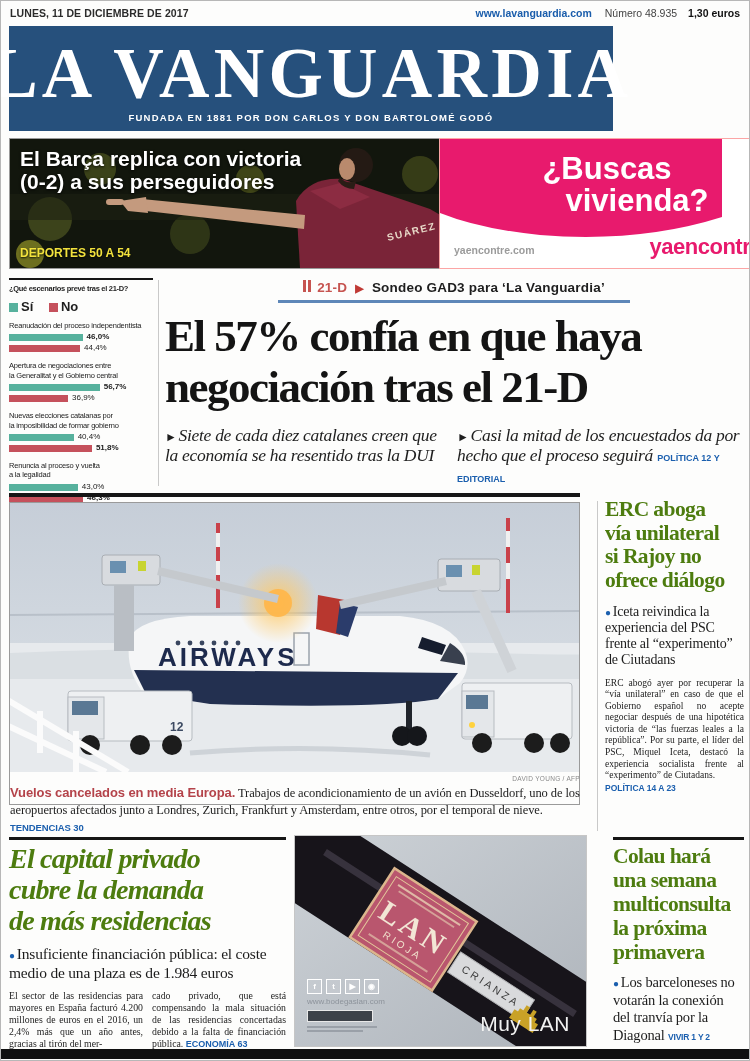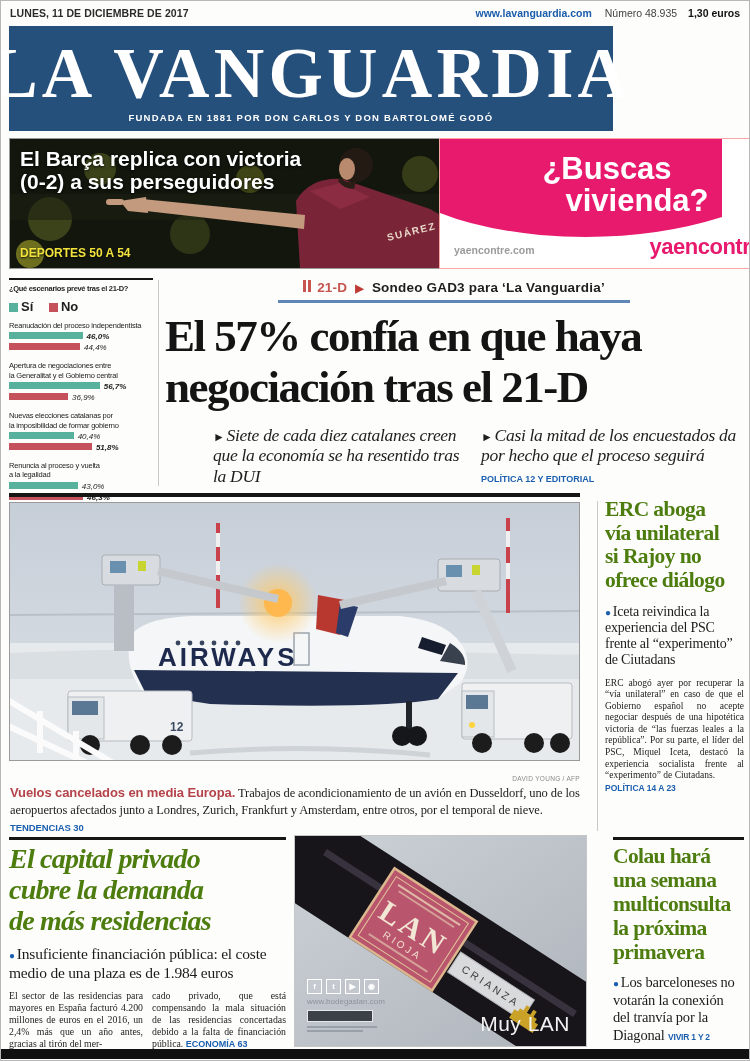--- a/index.html
+++ b/index.html
@@ -48,21 +48,21 @@
   #poll{top:277px;left:8px;width:144px;}
   #poll .toprule{height:2px;background:#161616;margin-bottom:4px;}
   #poll .ptitle{font-size:7.5px;font-weight:bold;letter-spacing:-.3px;white-space:nowrap;}
   #poll .legend{margin:6px 0 7px 0;font-size:13px;font-weight:bold;}
   #poll .legend .sq{display:inline-block;width:9px;height:9px;vertical-align:-1px;margin-right:3px;}
   #poll .legend .no-item{margin-left:12px;}
   .sq.si{background:#57b19d;} .sq.no{background:#c5515c;}
   .poll-row{margin-bottom:9px;}
   .poll-label{font-size:7.5px;letter-spacing:-.2px;line-height:1.25;color:#222;margin-bottom:2px;}
   .poll-label span{display:block;white-space:nowrap;}
-  .bar-line{height:9px;display:flex;align-items:flex-start;margin-bottom:2px;font-style:italic;}
+  .bar-line{height:9px;display:flex;align-items:flex-end;margin-bottom:2px;}
   .bar{height:7px;}
   .bar.si{background:#57b19d;} .bar.no{background:#c5515c;}
   .val{font-size:8px;margin-left:4px;color:#222;}
   .val.w{font-weight:bold;}
 
   #vdiv1{top:279px;left:157px;width:1px;height:206px;background:#c9c9c9;}
   #vdiv2{top:500px;left:596px;width:1px;height:330px;background:#c9c9c9;}
 
   
   #lead{top:279px;left:164px;width:578px;}
@@ -70,29 +70,29 @@
   #lead .kbars{display:inline-block;width:9px;height:12px;position:relative;margin-right:5px;}
   #lead .kbars i{position:absolute;top:0;width:3px;height:12px;background:#c65450;}
   #lead .kbars i:first-child{left:0;} #lead .kbars i:last-child{left:5px;}
   #lead .ktag{color:#c65450;margin-right:8px;}
   #lead .karrow{color:#c03a35;font-size:11px;margin-right:8px;}
   #lead .krule{width:352px;height:3px;background:#5e87b8;margin:5px auto 0 auto;}
   #lead .headline{font-family:"Liberation Serif",serif;font-weight:bold;color:#141414;
     font-size:45px;line-height:1.13;letter-spacing:-1.5px;margin-top:8px;}
   #lead .bullets{margin-top:12px;display:flex;}
   #lead .lead-bullet{width:287px;font-family:"Liberation Serif",serif;font-style:italic;
-    font-size:17.5px;line-height:1.18;letter-spacing:-.3px;margin-left:48px;}
+    font-size:17.5px;line-height:1.18;letter-spacing:-.3px;}
   #lead .lead-bullet + .lead-bullet{margin-left:6px;}
   #lead .arrow{font-style:normal;font-size:12px;margin-right:2px;}
   #lead .tag{font-size:9px;font-style:normal;letter-spacing:0;}
 
   #rule1{top:492px;left:8px;width:571px;height:4px;background:#161616;}
 
   
-  #mainphoto{top:501px;left:8px;width:571px;height:259px;border:1px solid #9a9a9a;box-sizing:border-box;overflow:hidden;}
+  #mainphoto{top:501px;left:8px;width:571px;height:303px;border:1px solid #9a9a9a;box-sizing:border-box;overflow:hidden;}
   #credit{top:774px;left:8px;width:571px;text-align:right;font-size:6.5px;color:#8a8a8a;letter-spacing:.3px;}
   #caption{top:783px;left:9px;width:577px;font-family:"Liberation Serif",serif;font-size:12.5px;line-height:1.35;letter-spacing:-.1px;color:#1c1c1c;}
   #caption .cap-lead{font-family:"Liberation Sans",sans-serif;color:#b4434a;font-weight:bold;font-size:13px;}
   #caption .tag{font-size:9.5px;}
 
   
   #erc{top:497px;left:604px;width:139px;}
   .col-head{font-family:"Liberation Serif",serif;color:#4d7c0f;font-weight:600;}
   #erc .col-head{font-size:21.5px;line-height:1.1;letter-spacing:-.6px;}
   .subhead{font-family:"Liberation Serif",serif;color:#1c1c1c;}

